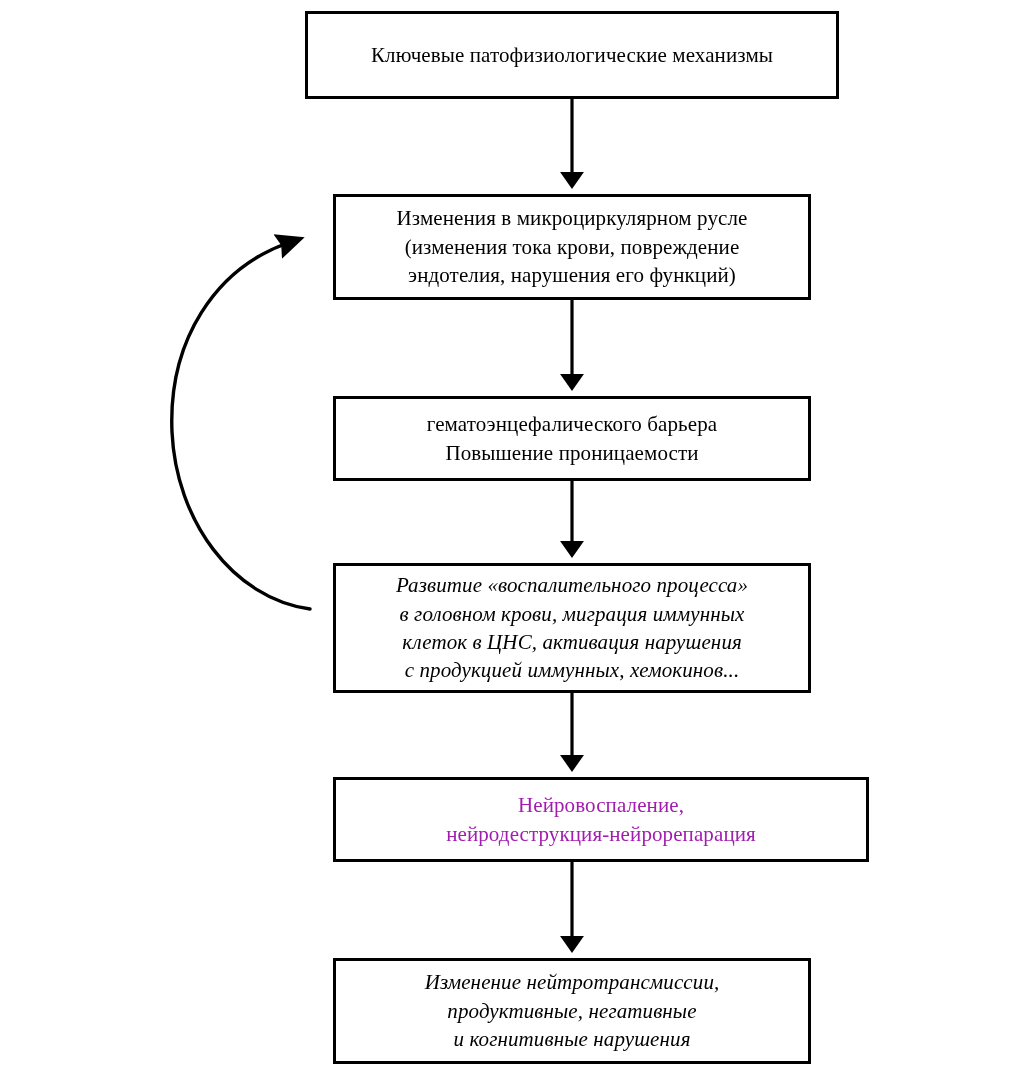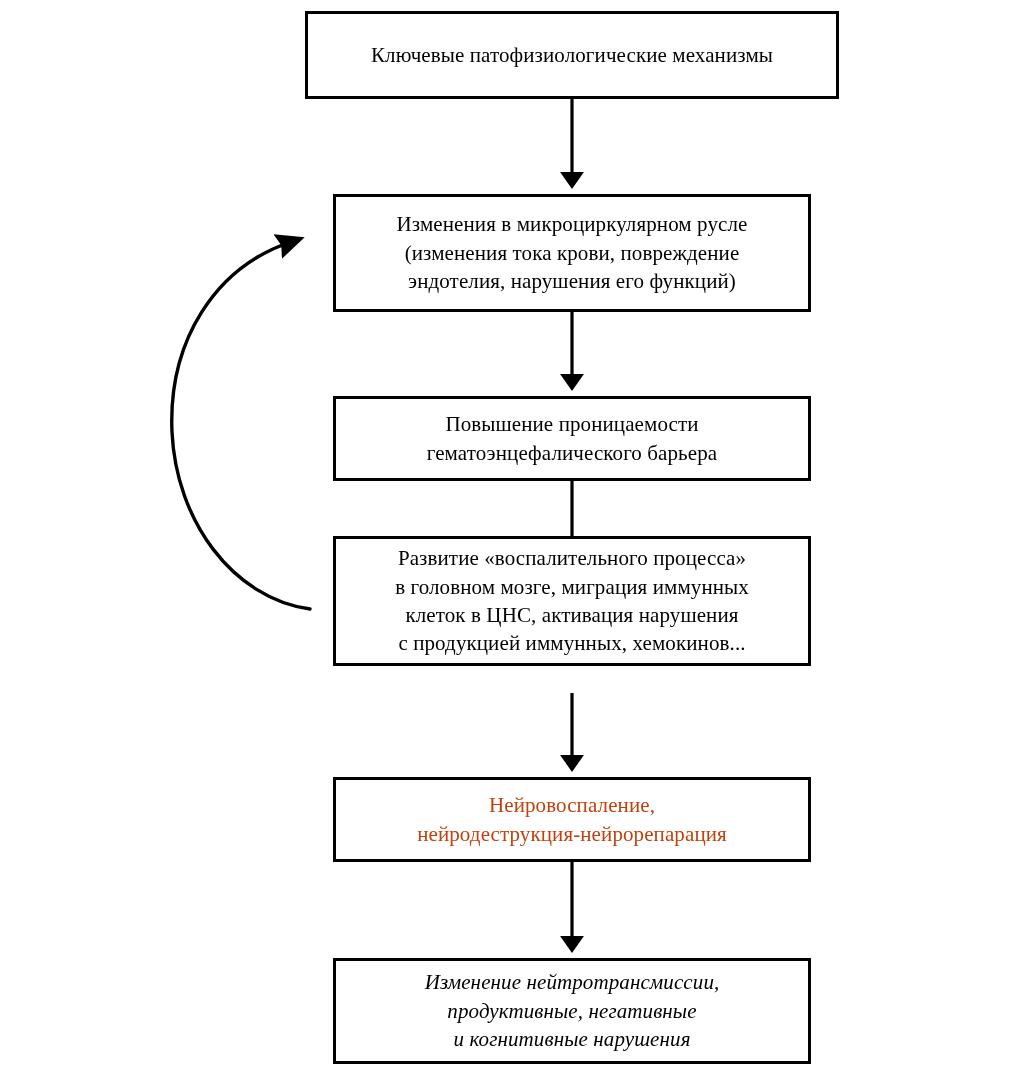--- a/index.html
+++ b/index.html
@@ -69,39 +69,39 @@
 
     <line x1="572" y1="862" x2="572" y2="944" stroke="#000000" stroke-width="3.2" marker-end="url(#arrowhead)"></line>
 
     <path d="M 310,609 C 232,598 176,520 172,432 C 168,340 216,268 288,243" fill="none" stroke="#000000" stroke-width="3.4" stroke-linecap="round" marker-end="url(#arrowhead-curve)"></path>
   </svg>
 
   <div class="node" id="node-1" style="left: 305px; top: 11px; width: 534px; height: 88px; border-color: rgb(0, 0, 0); background: rgb(255, 255, 255); color: rgb(0, 0, 0);">
     <span class="ln">Ключевые патофизиологические механизмы</span>
   </div>
 
-  <div class="node" id="node-2" style="left: 333px; top: 194px; width: 478px; height: 118px; border-color: rgb(0, 0, 0); background: rgb(255, 255, 255); color: rgb(0, 0, 0);">
+  <div class="node" id="node-2" style="left: 333px; top: 194px; width: 478px; height: 106px; border-color: rgb(0, 0, 0); background: rgb(255, 255, 255); color: rgb(0, 0, 0);">
     <span class="ln">Изменения в микроциркулярном русле</span>
     <span class="ln">(изменения тока крови, повреждение</span>
     <span class="ln">эндотелия, нарушения его функций)</span>
   </div>
 
   <div class="node" id="node-3" style="left: 333px; top: 396px; width: 478px; height: 85px; border-color: rgb(0, 0, 0); background: rgb(255, 255, 255); color: rgb(0, 0, 0);">
+    <span class="ln">гематоэнцефалического барьера</span>
     <span class="ln">Повышение проницаемости</span>
-    <span class="ln">гематоэнцефалического барьера</span>
   </div>
 
-  <div class="node" id="node-4" style="left: 333px; top: 536px; width: 478px; height: 130px; border-color: rgb(0, 0, 0); background: rgb(255, 255, 255); color: rgb(0, 0, 0);">
+  <div class="node" id="node-4" style="left: 333px; top: 563px; width: 478px; height: 130px; border-color: rgb(0, 0, 0); background: rgb(255, 255, 255); color: rgb(0, 0, 0); font-style: italic;">
     <span class="ln">Развитие «воспалительного процесса»</span>
-    <span class="ln">в головном мозге, миграция иммунных</span>
+    <span class="ln">в головном крови, миграция иммунных</span>
     <span class="ln">клеток в ЦНС, активация нарушения</span>
     <span class="ln">с продукцией иммунных, хемокинов...</span>
   </div>
 
-  <div class="node" id="node-5" style="left: 333px; top: 777px; width: 478px; height: 85px; border-color: rgb(0, 0, 0); background: rgb(255, 255, 255); color: #c2410c;">
+  <div class="node" id="node-5" style="left: 333px; top: 777px; width: 536px; height: 85px; border-color: rgb(0, 0, 0); background: rgb(255, 255, 255); color: #a21caf;">
     <span class="ln">Нейровоспаление,</span>
     <span class="ln">нейродеструкция-нейрорепарация</span>
   </div>
 
   <div class="node" id="node-6" style="left: 333px; top: 958px; width: 478px; height: 106px; border-color: rgb(0, 0, 0); background: rgb(255, 255, 255); color: rgb(0, 0, 0); font-style: italic;">
     <span class="ln">Изменение нейтротрансмиссии,</span>
     <span class="ln">продуктивные, негативные</span>
     <span class="ln">и когнитивные нарушения</span>
   </div>
 

